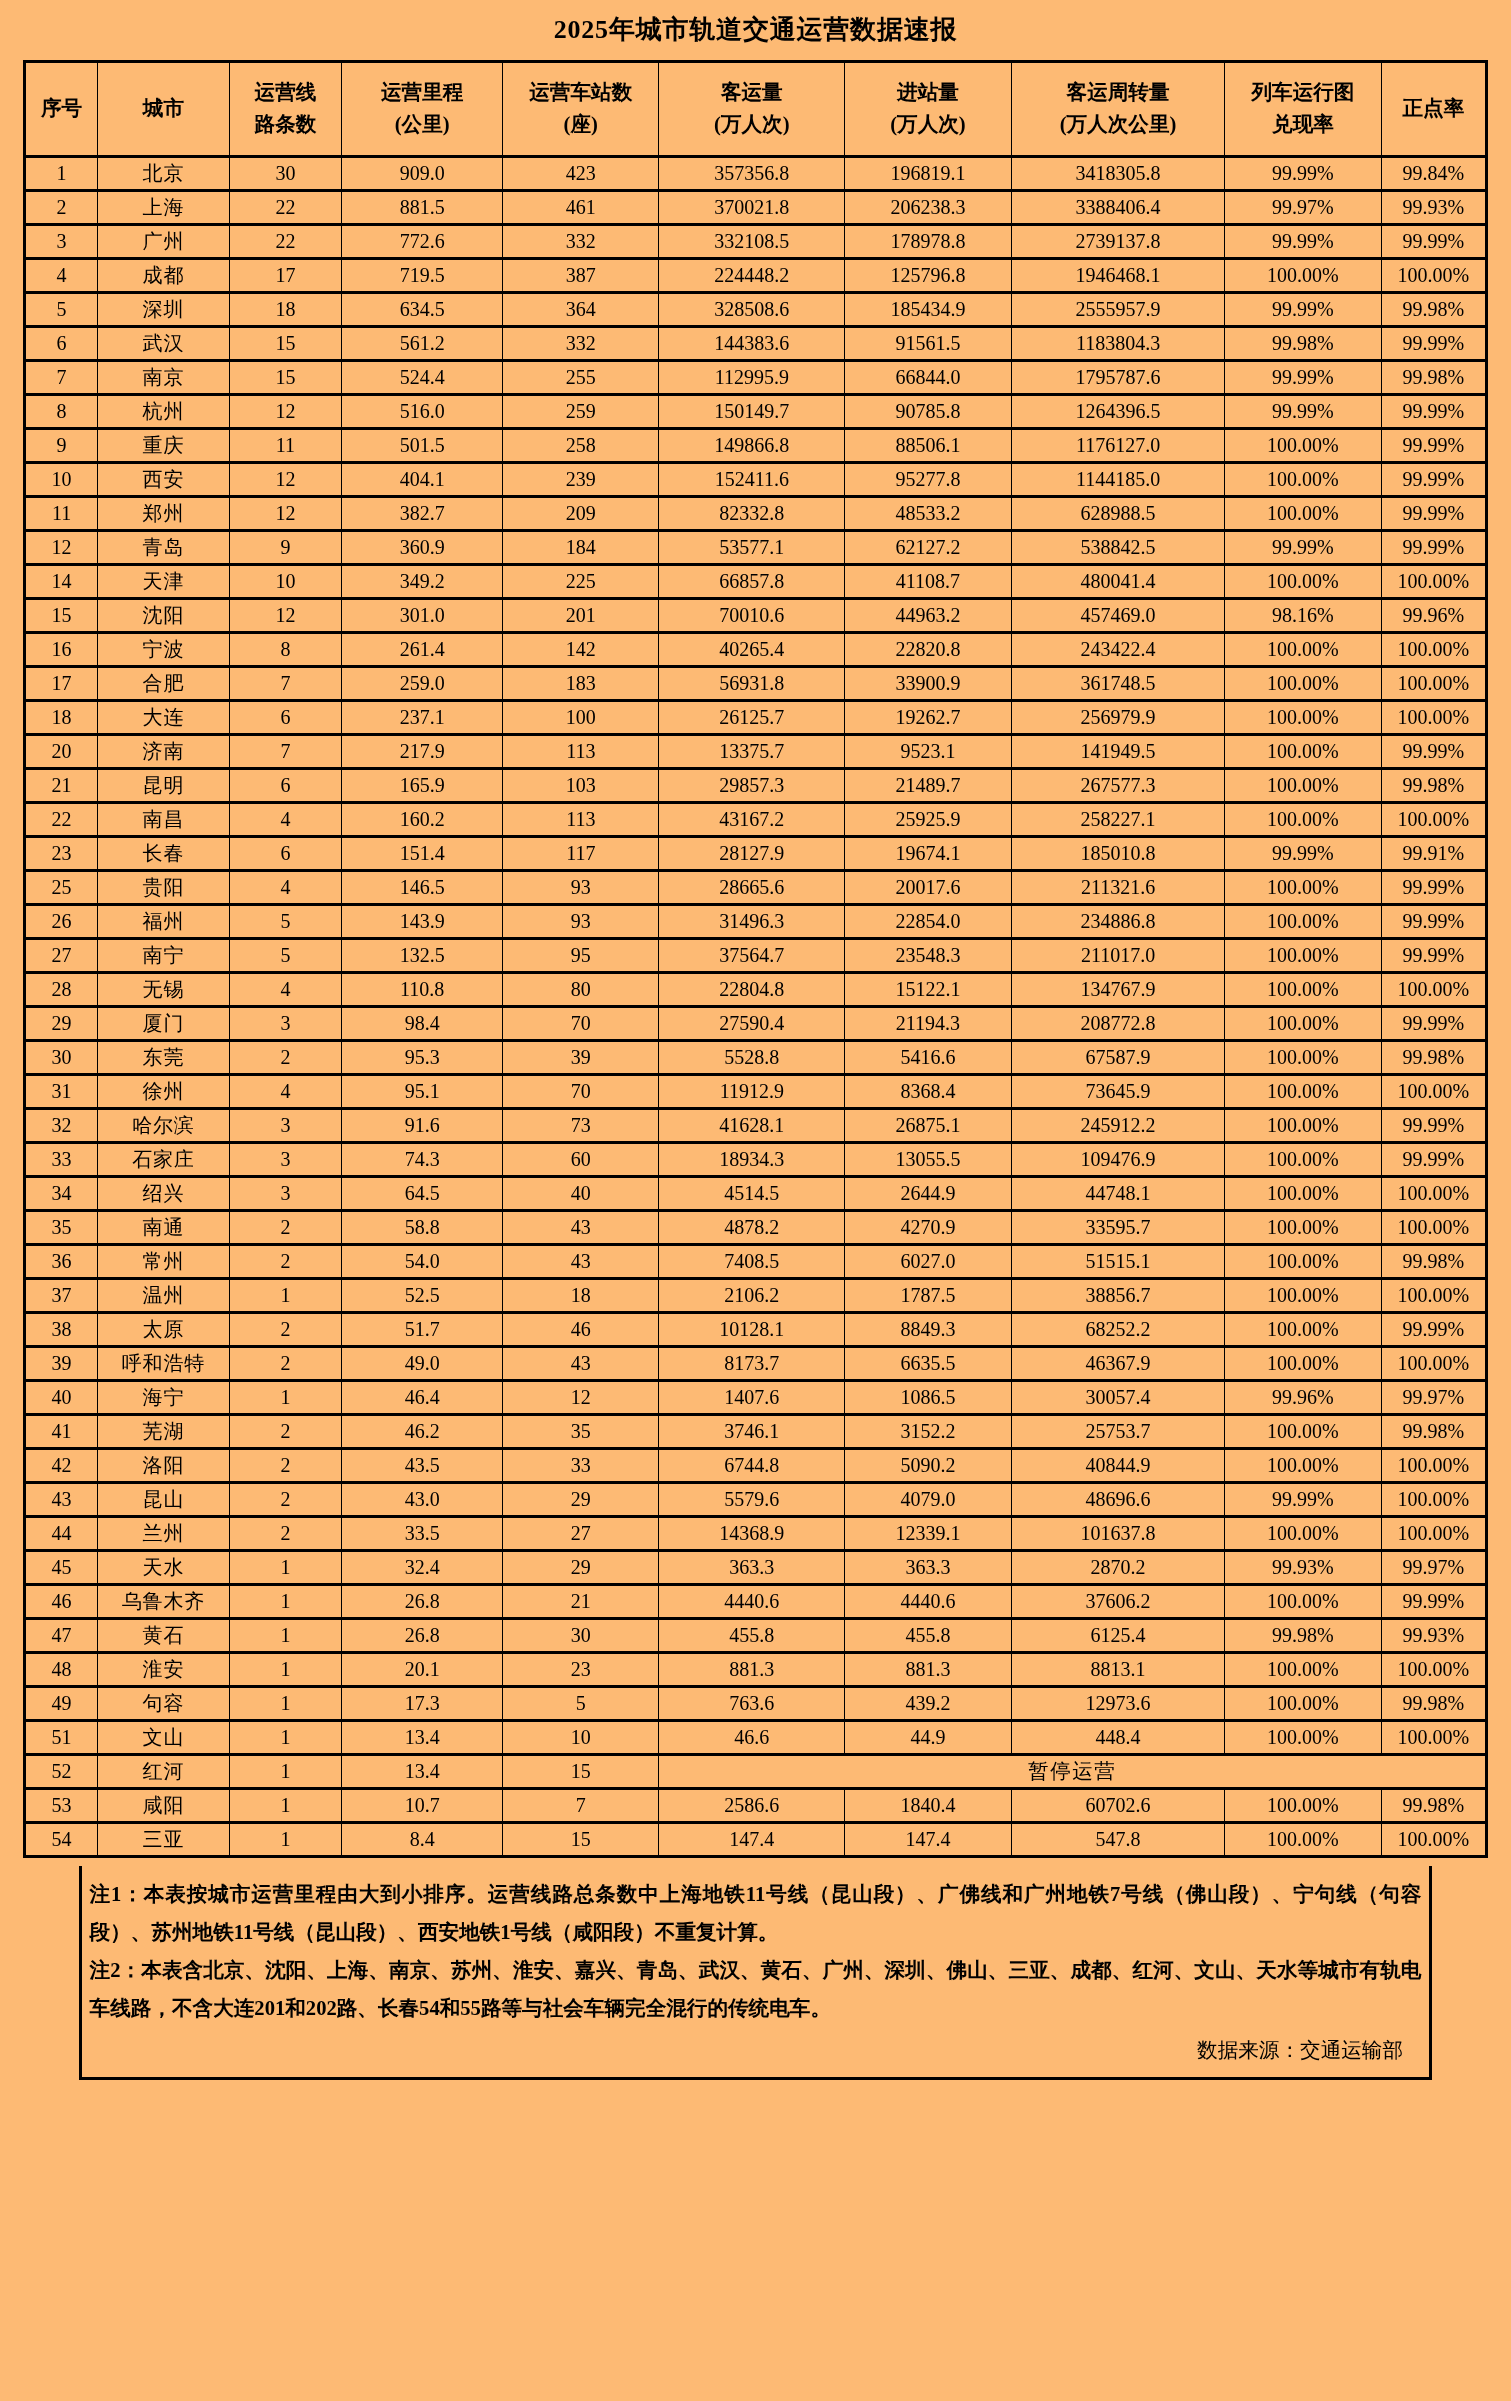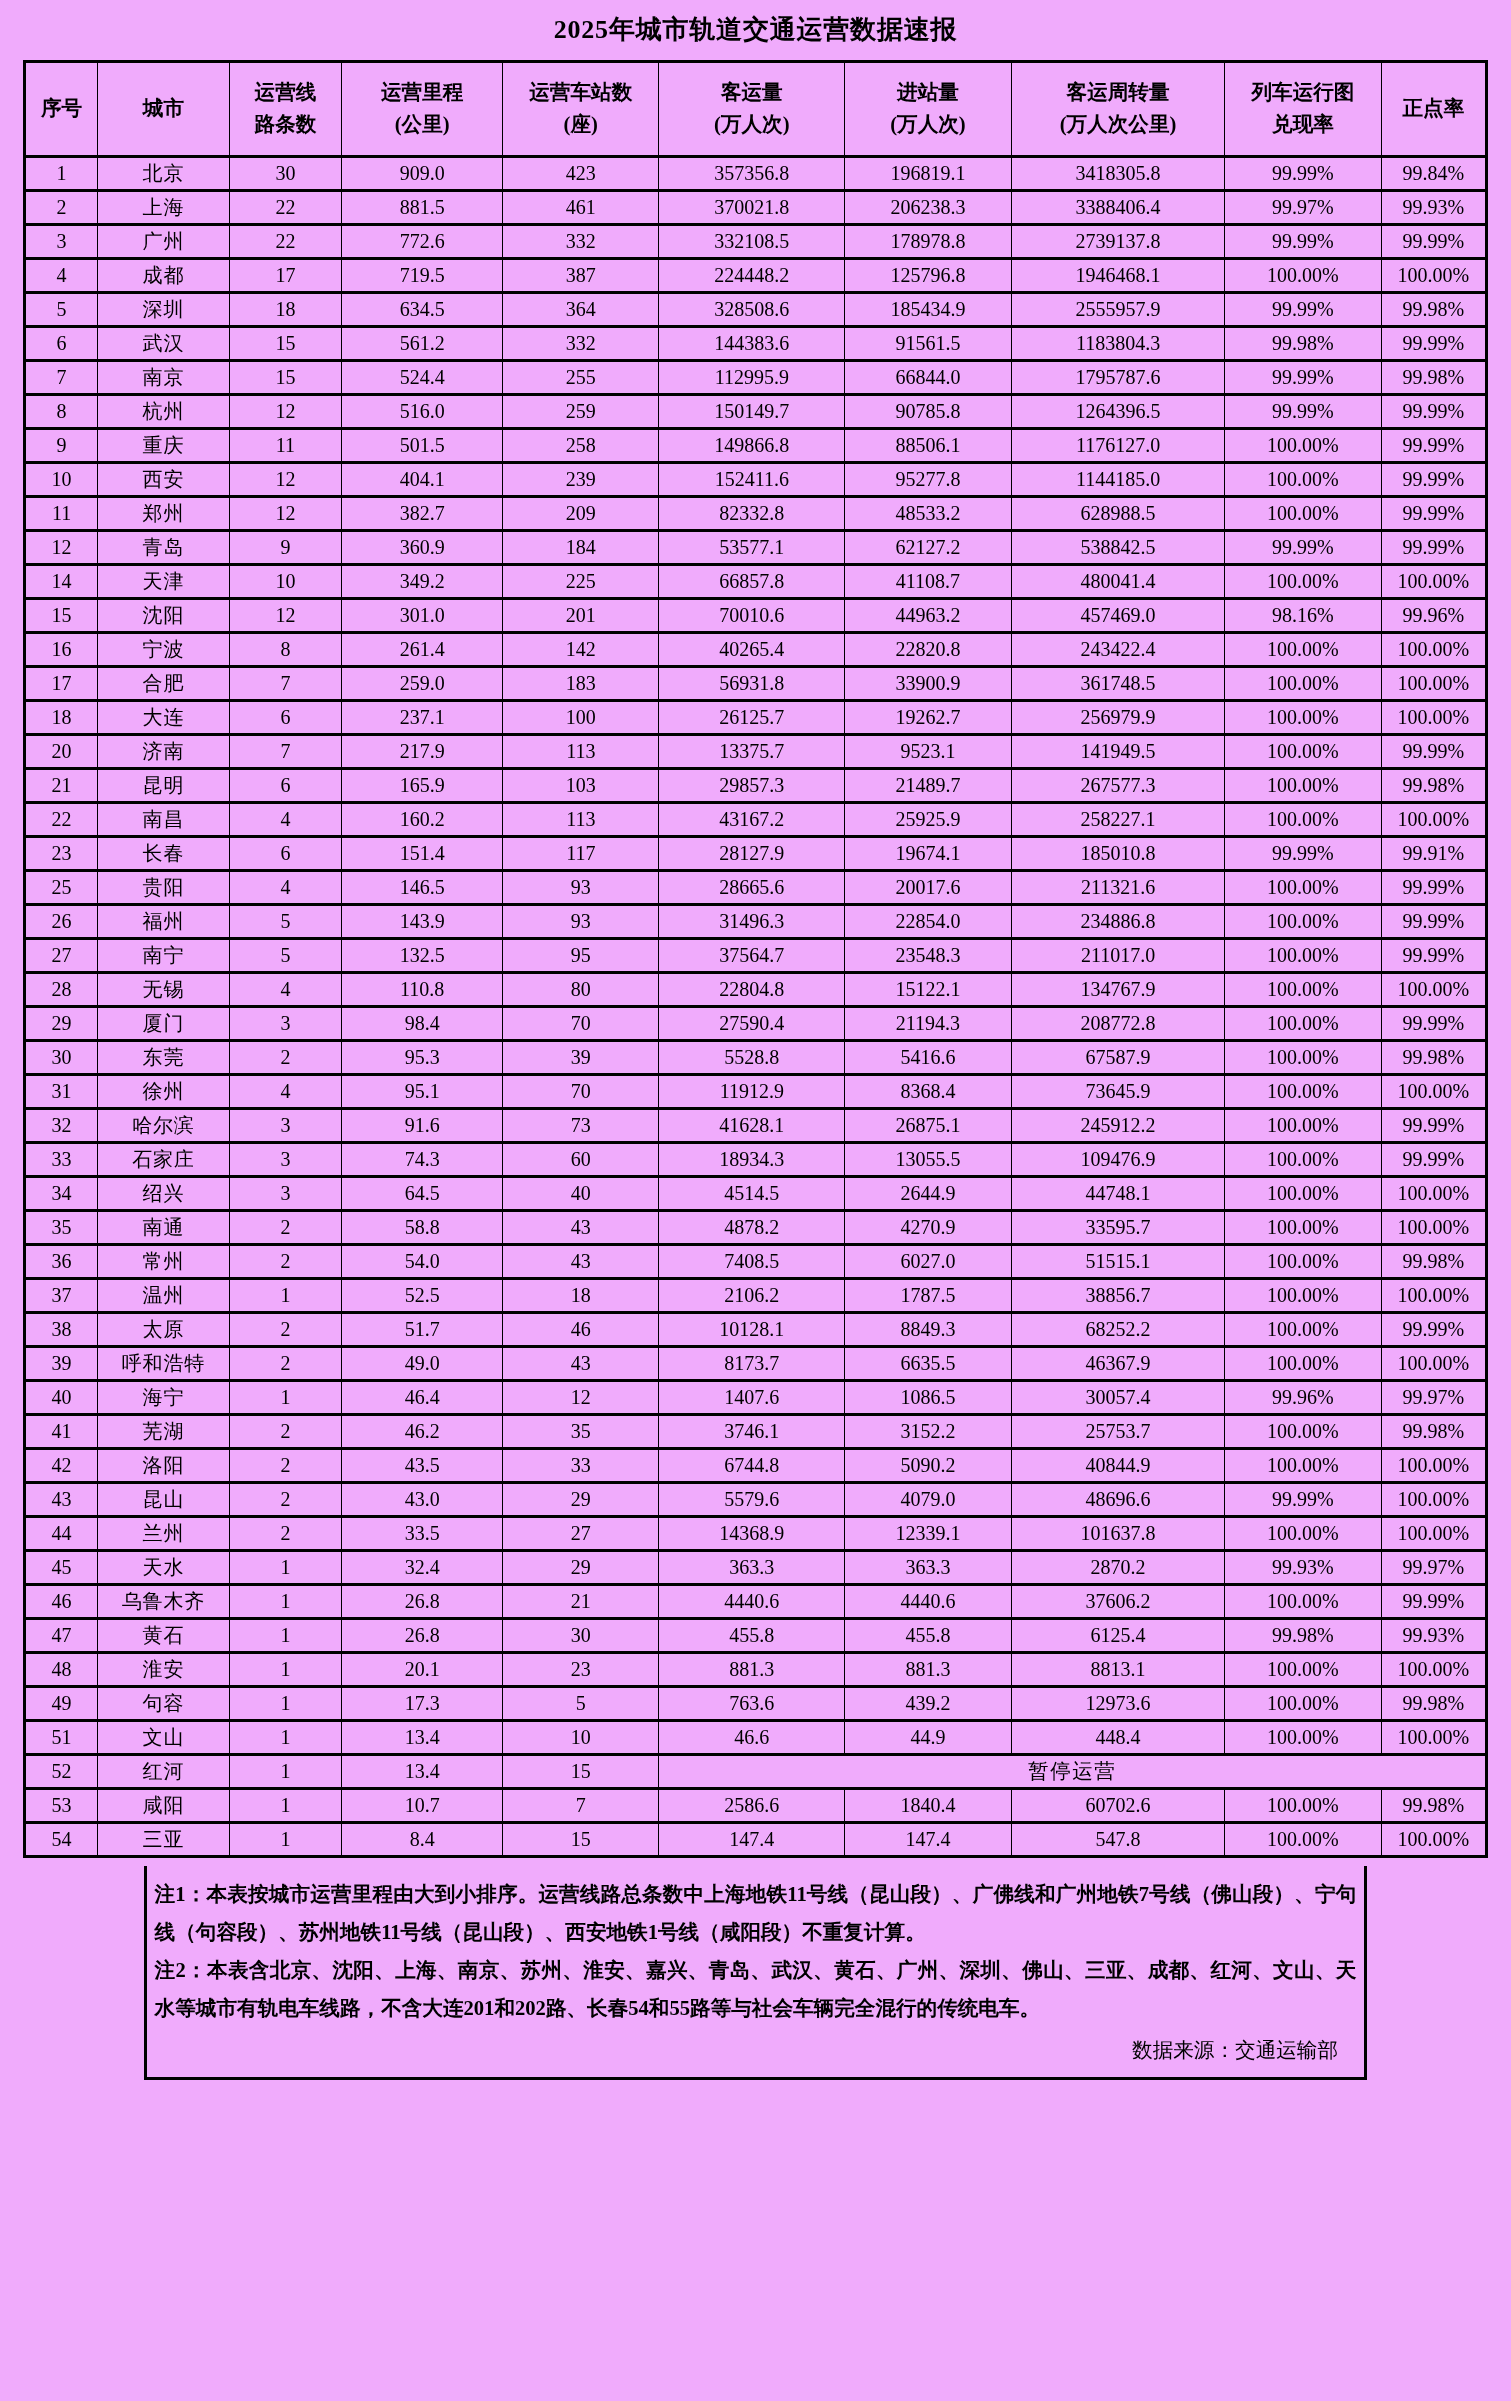--- a/index.html
+++ b/index.html
@@ -6,21 +6,21 @@
     margin: 0;
     padding: 0;
     background: #ffffff;
     color: #000000;
     font-family: "Liberation Serif", "DejaVu Serif", serif;
   }
   .page {
     position: relative;
     width: 1511px;
     height: 2401px;
-    background: #f0abfc;
+    background: #fdba74;
     overflow: hidden;
   }
   .title {
     text-align: center;
     font-weight: bold;
     font-size: 26px;
     padding-top: 7.6px;
     height: 44px;
     line-height: 44px;
     letter-spacing: 0.8px;
@@ -53,21 +53,21 @@
   td {
     font-weight: normal;
     font-size: 20px;
   }
   td.city { letter-spacing: 0.8px; }
   td.suspended {
     font-size: 20.6px;
     letter-spacing: 1.5px;
   }
   .notes {
-    width: 1223px;
+    width: 1353px;
     margin: 0 auto;
     border: 3.1px solid #000;
     border-top: none;
     box-sizing: border-box;
     padding: 9.2px 7.6px 7.6px 7.6px;
     font-weight: bold;
     font-size: 20.6px;
     line-height: 38px;
   }
   .note { text-align: justify; }

